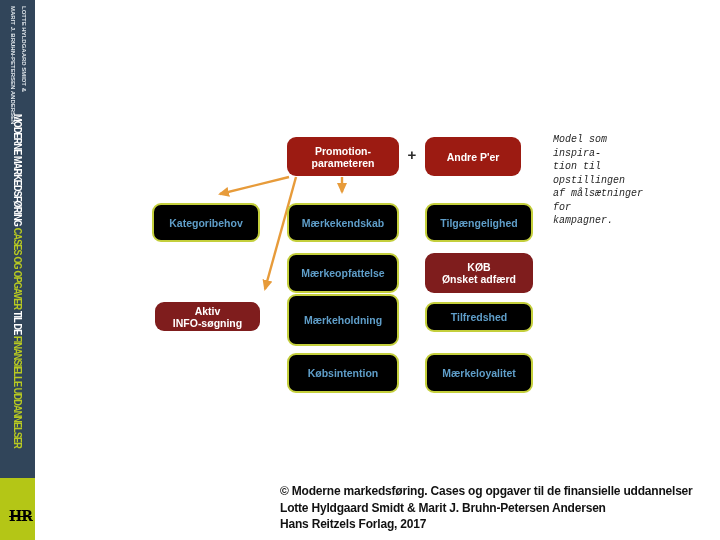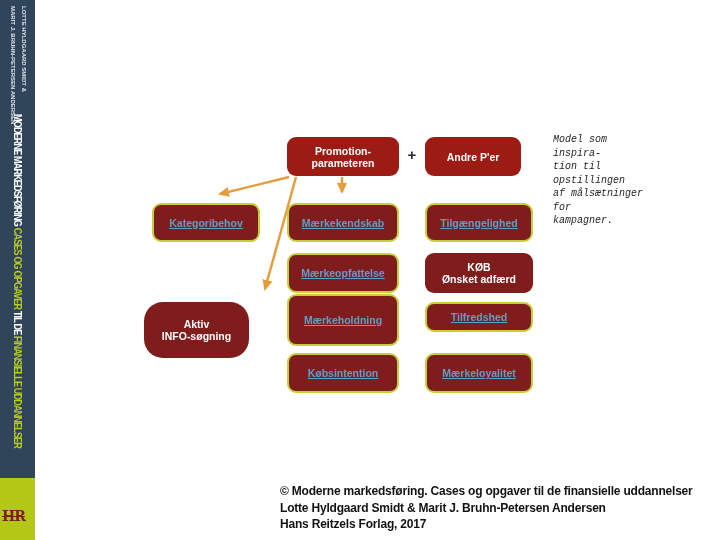--- a/index.html
+++ b/index.html
@@ -17,47 +17,47 @@
   .spine-title {
     position:absolute; top:114px; left:0; width:35px; height:370px;
     writing-mode:vertical-rl; line-height:35px;
     font-size:11px; font-weight:bold; letter-spacing:-1px; white-space:nowrap;
     transform:scaleY(0.82); transform-origin:50% 0;
   }
   .seg-white { color:#ffffff; }
   .seg-lime  { color:#b8c922; }
   .spine-foot { position:absolute; left:0; top:478px; width:35px; height:62px; background:#b4c616; }
   .spine-logo {
-    position:absolute; left:2px; top:30px;
+    position:absolute; left:9px; top:30px;
     font-family:"DejaVu Serif", serif; font-size:14px; font-weight:bold;
-    color:#7f1d1d; text-decoration:line-through; letter-spacing:-1px;
+    color:#000000; text-decoration:line-through; letter-spacing:-1px;
   }
 
   
   .box {
     position:absolute; border-radius:9px;
     display:flex; align-items:center; justify-content:center;
     text-align:center; font-weight:bold; font-size:10.5px; line-height:12px;
     white-space:pre-line;
   }
   .box-red     { background:#9c1b12; color:#ffffff; }
-  .box-outline { background:#7f1d1d; border:2.5px solid #c4cf3c; color:#5f9ec9;text-decoration:underline; }
+  .box-outline { background:#000000; border:2.5px solid #c4cf3c; color:#5f9ec9; }
   .box-navy    { background:#7f1d1d; color:#ffffff; }
 
   .b-promotion       { left:287px; top:137px; width:112px; height:39px; }
   .b-plus            { position:absolute; left:400px; top:144px; width:24px; height:20px;
                        display:flex; align-items:center; justify-content:center;
                        font-size:15px; font-weight:bold; color:#2b2b2b; }
   .b-andre           { left:425px; top:137px; width:96px; height:39px; }
   .b-kategoribehov   { left:152px; top:203px; width:108px; height:39px; }
   .b-maerkekendskab  { left:287px; top:203px; width:112px; height:39px; }
   .b-tilgaengelighed { left:425px; top:203px; width:108px; height:39px; }
   .b-maerkeopfattelse{ left:287px; top:253px; width:112px; height:40px; }
   .b-koeb            { left:425px; top:253px; width:108px; height:40px; }
-  .b-aktiv           { left:144px; top:302px; width:105px; height:56px;border-radius:19px; }
+  .b-aktiv           { left:155px; top:302px; width:105px; height:29px; }
   .b-maerkeholdning  { left:287px; top:294px; width:112px; height:52px; }
   .b-tilfredshed     { left:425px; top:302px; width:108px; height:30px; }
   .b-koebsintention  { left:287px; top:353px; width:112px; height:40px; }
   .b-maerkeloyalitet { left:425px; top:353px; width:108px; height:40px; }
 
   .arrows { position:absolute; inset:0; width:720px; height:540px; pointer-events:none; }
 
   
   .note {
     position:absolute; left:553px; top:133px; width:104px;

